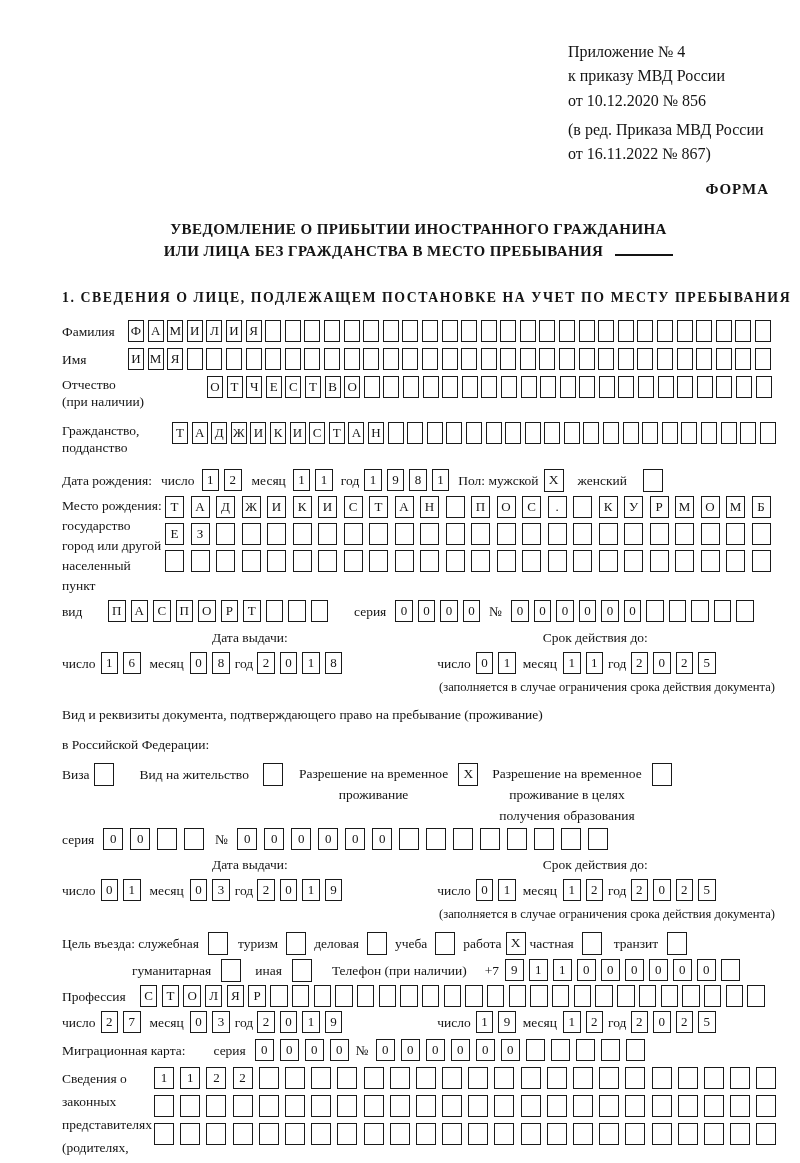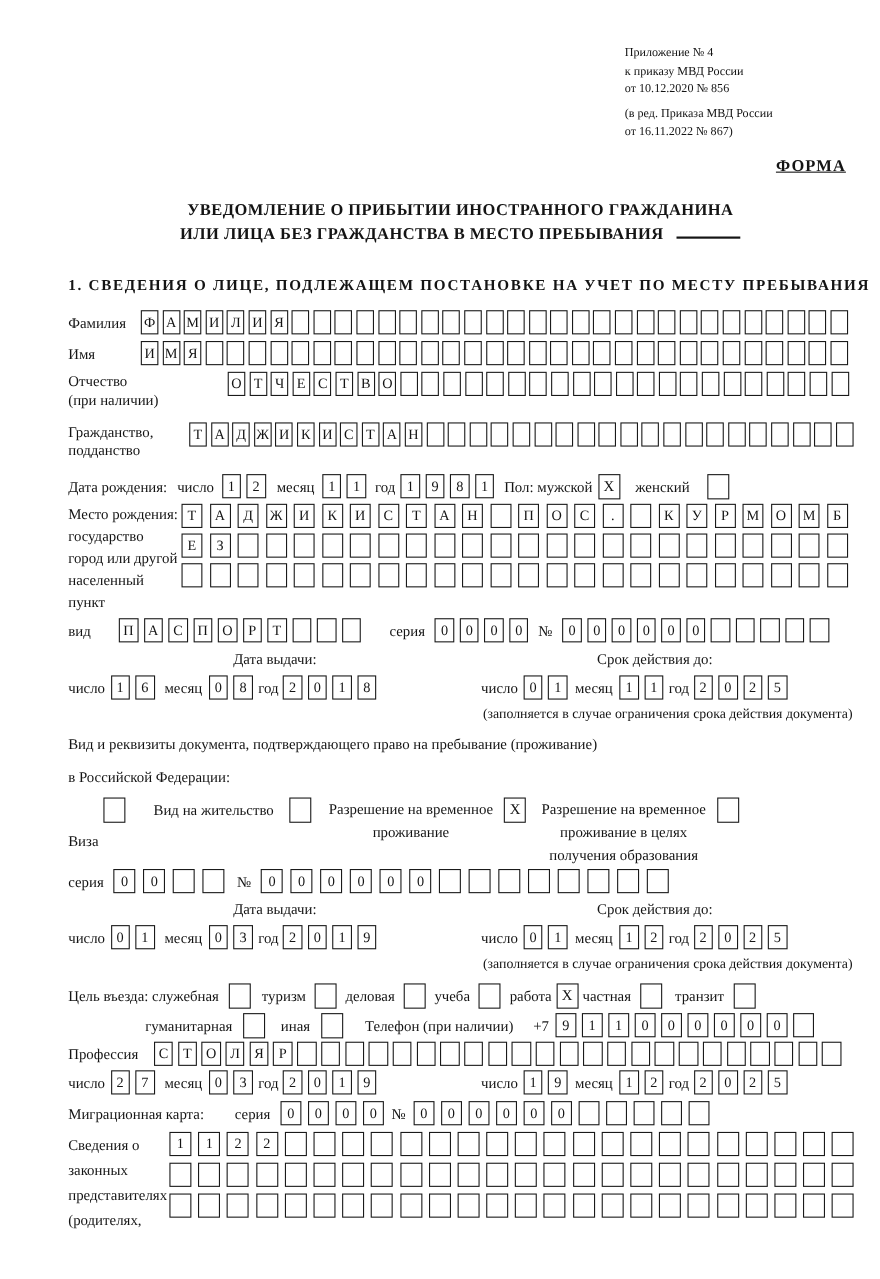--- a/index.html
+++ b/index.html
@@ -1,21 +1,21 @@
 <!DOCTYPE html>
 <html><head>
 <meta charset="utf-8">
 <style>
   html,body{margin:0;padding:0;background:#fff;}
   .page{position:relative;width:800px;height:1163px;box-sizing:border-box;
         padding:40px 25px 16px 62px;background:#fff;color:#141414;
         font-family:"Liberation Serif","DejaVu Serif",serif;font-size:13.5px;overflow:hidden;}
-  .ref{margin-left:506px;font-size:11px;line-height:1.52;}
+  .ref{margin-left:506px;font-size:16px;line-height:1.52;}
   .ref .r2{margin-top:5px;}
-  .forma{text-align:right;font-weight:bold;font-size:15px;letter-spacing:1px;margin-top:14px;padding-right:6px;text-decoration:underline;}
+  .forma{text-align:right;font-weight:bold;font-size:15px;letter-spacing:1px;margin-top:14px;padding-right:6px;}
   .title{text-align:center;font-weight:bold;font-size:15px;line-height:1.5;margin-top:20px;letter-spacing:.4px;}
   .uline{display:inline-block;width:58px;border-bottom:2.2px solid #141414;margin-left:12px;}
   .sec1{font-weight:bold;font-size:13.8px;letter-spacing:1.55px;margin-top:27px;white-space:nowrap;}
   .frow{display:flex;align-items:flex-start;}
   .frow.center{justify-content:center;}
   .frow.right{justify-content:flex-end;}
   .lbl{flex:none;line-height:23px;}
   .stack{flex:none;line-height:17px;}
   .stack.c{text-align:center;line-height:21px;}
   .gapx{flex:none;}
@@ -400,21 +400,21 @@
       <div class="frow right" style="margin-top: 1px;">
         <div class="lbl" style="font-size: 12.6px;">(заполняется в случае ограничения срока действия документа)</div>
       </div>
       <div class="frow" style="margin-top: 4px;">
         <div class="lbl">Вид и реквизиты документа, подтверждающего право на пребывание (проживание)</div>
       </div>
       <div class="frow" style="margin-top: 7px;">
         <div class="lbl">в Российской Федерации:</div>
       </div>
       <div class="frow" style="margin-top: 7px;">
-        <div class="lbl" style="margin-right: 4px; margin-top: 28px;">Виза</div>
+        <div class="lbl" style="margin-right: 4px;">Виза</div>
         <div class="cbox" style="margin-right: 26px;"></div>
         <div class="lbl" style="margin-right: 14px;">Вид на жительство</div>
         <div class="cbox" style="margin-right: 16px;"></div>
         <div class="stack c" style="margin-right: 10px;">
           <div>Разрешение на временное</div>
           <div>проживание</div>
         </div>
         <div class="cbox" style="margin-right: 14px;">X</div>
         <div class="stack c" style="margin-right: 10px;">
           <div>Разрешение на временное</div>

